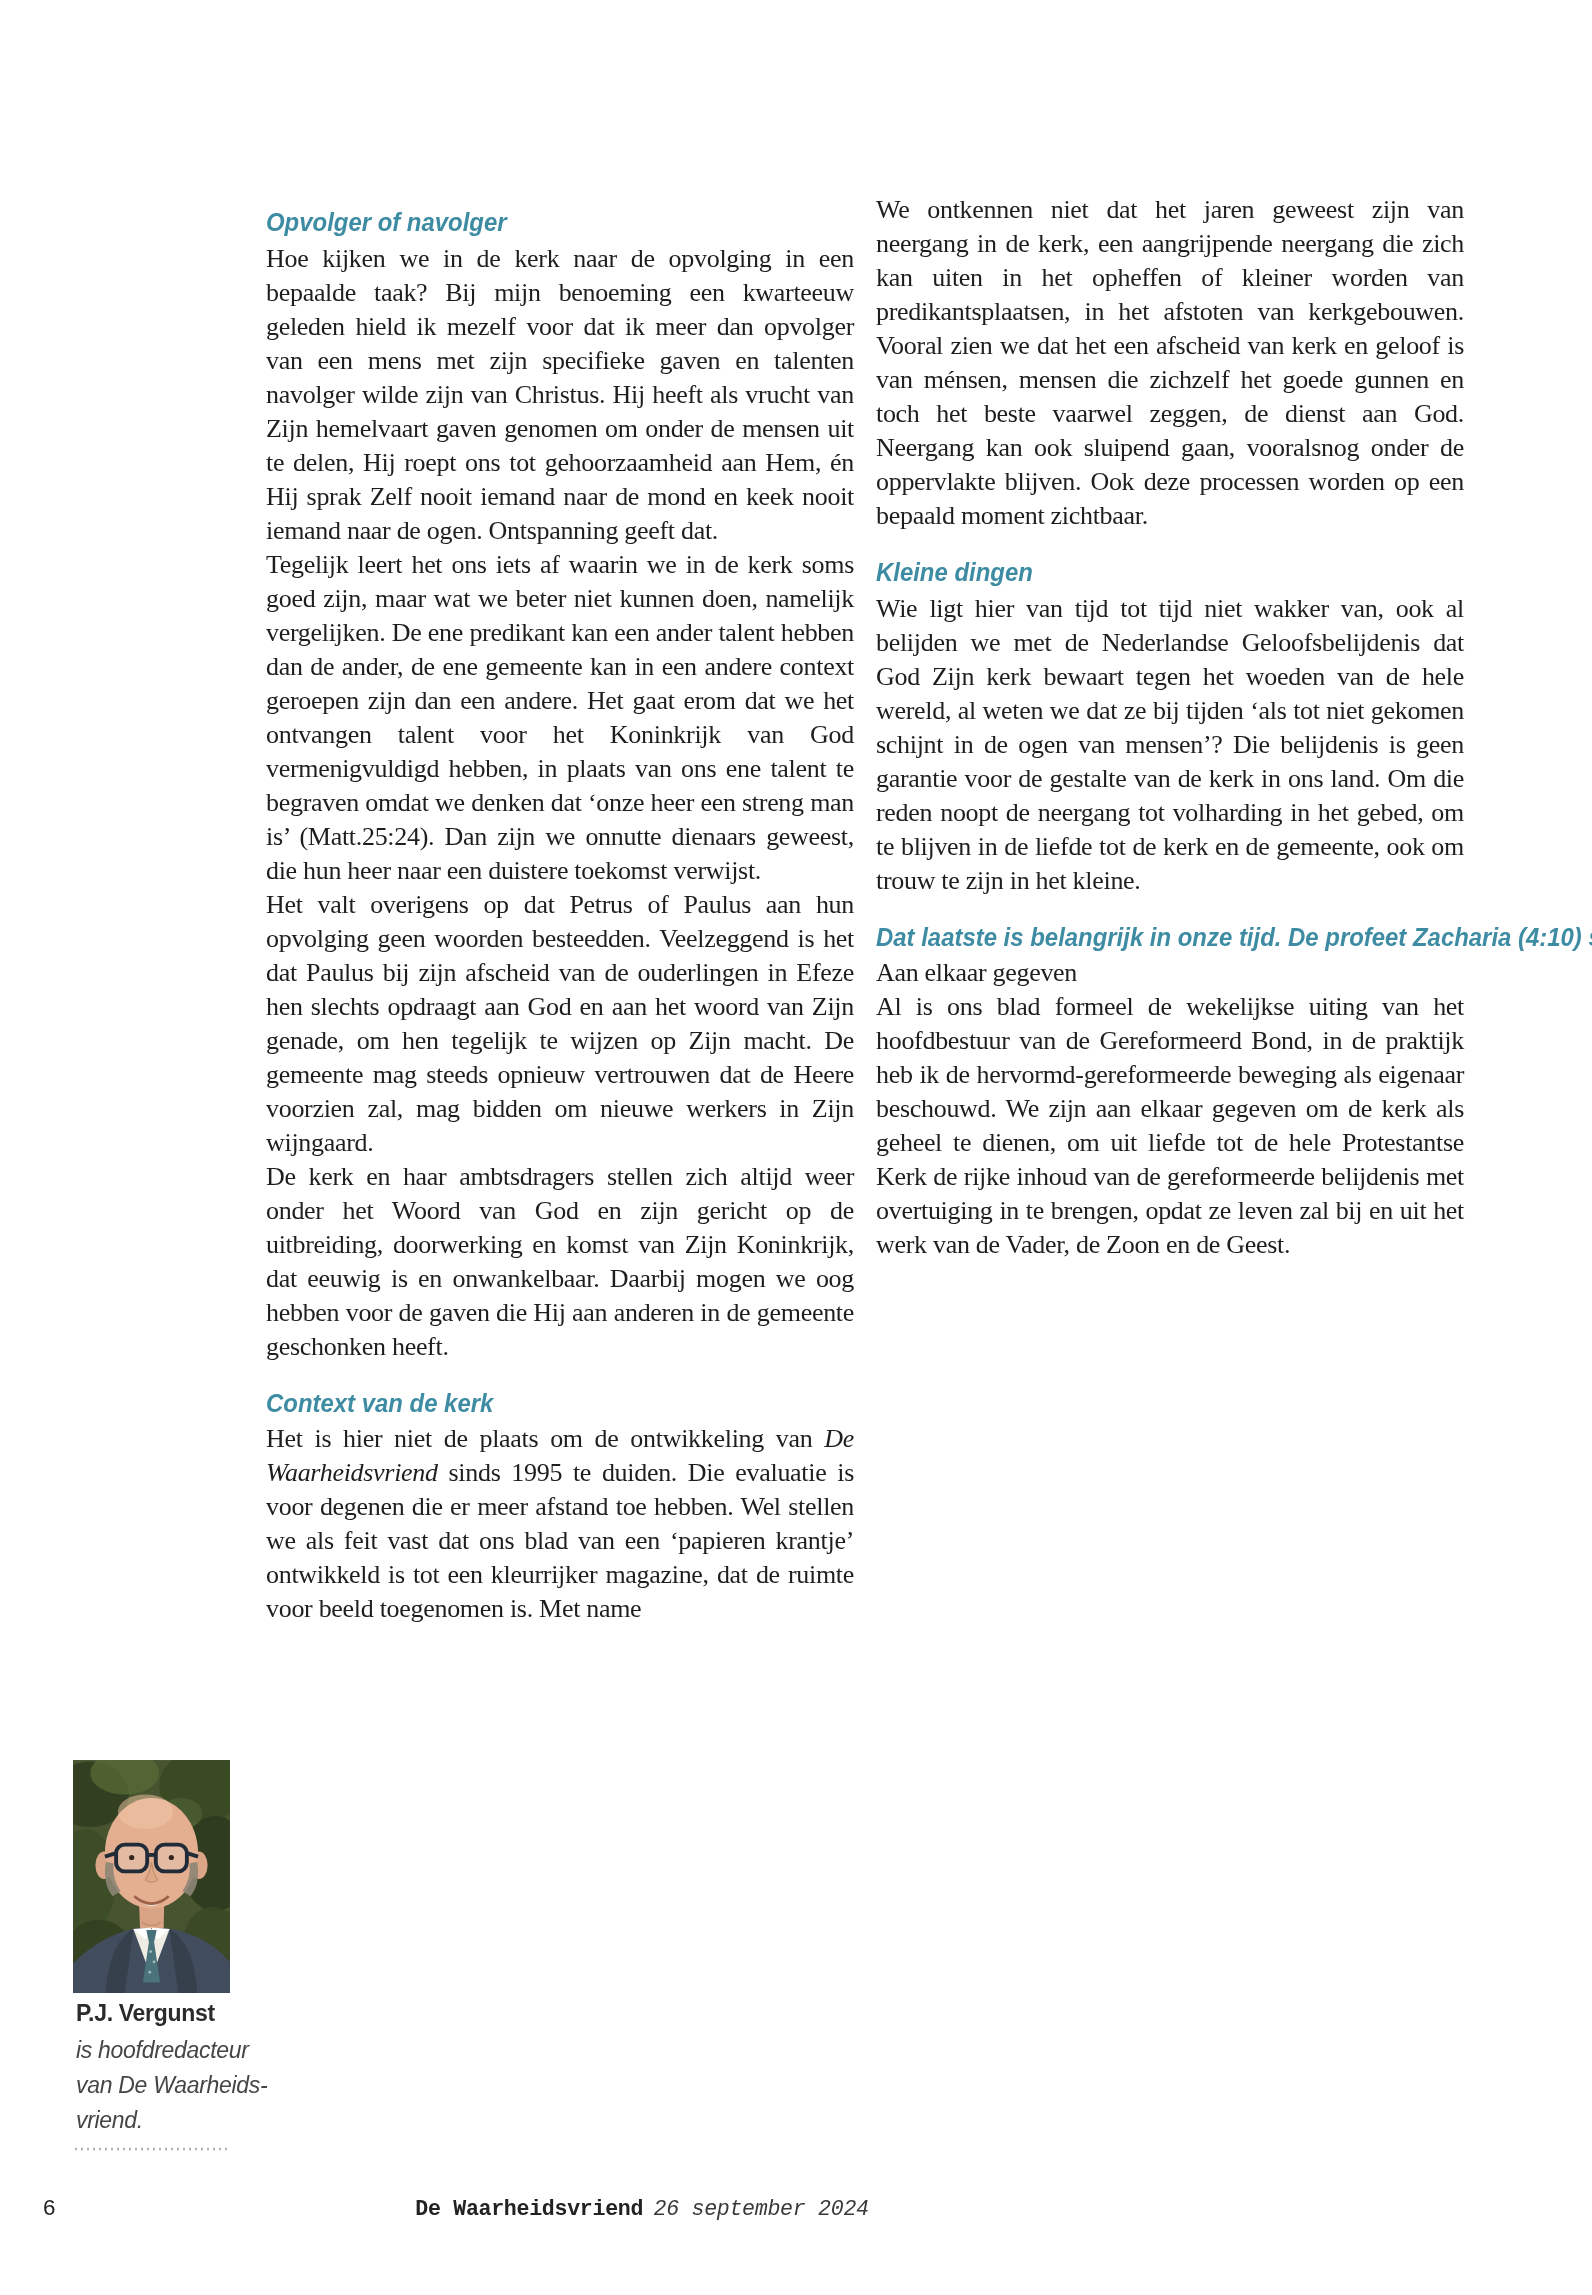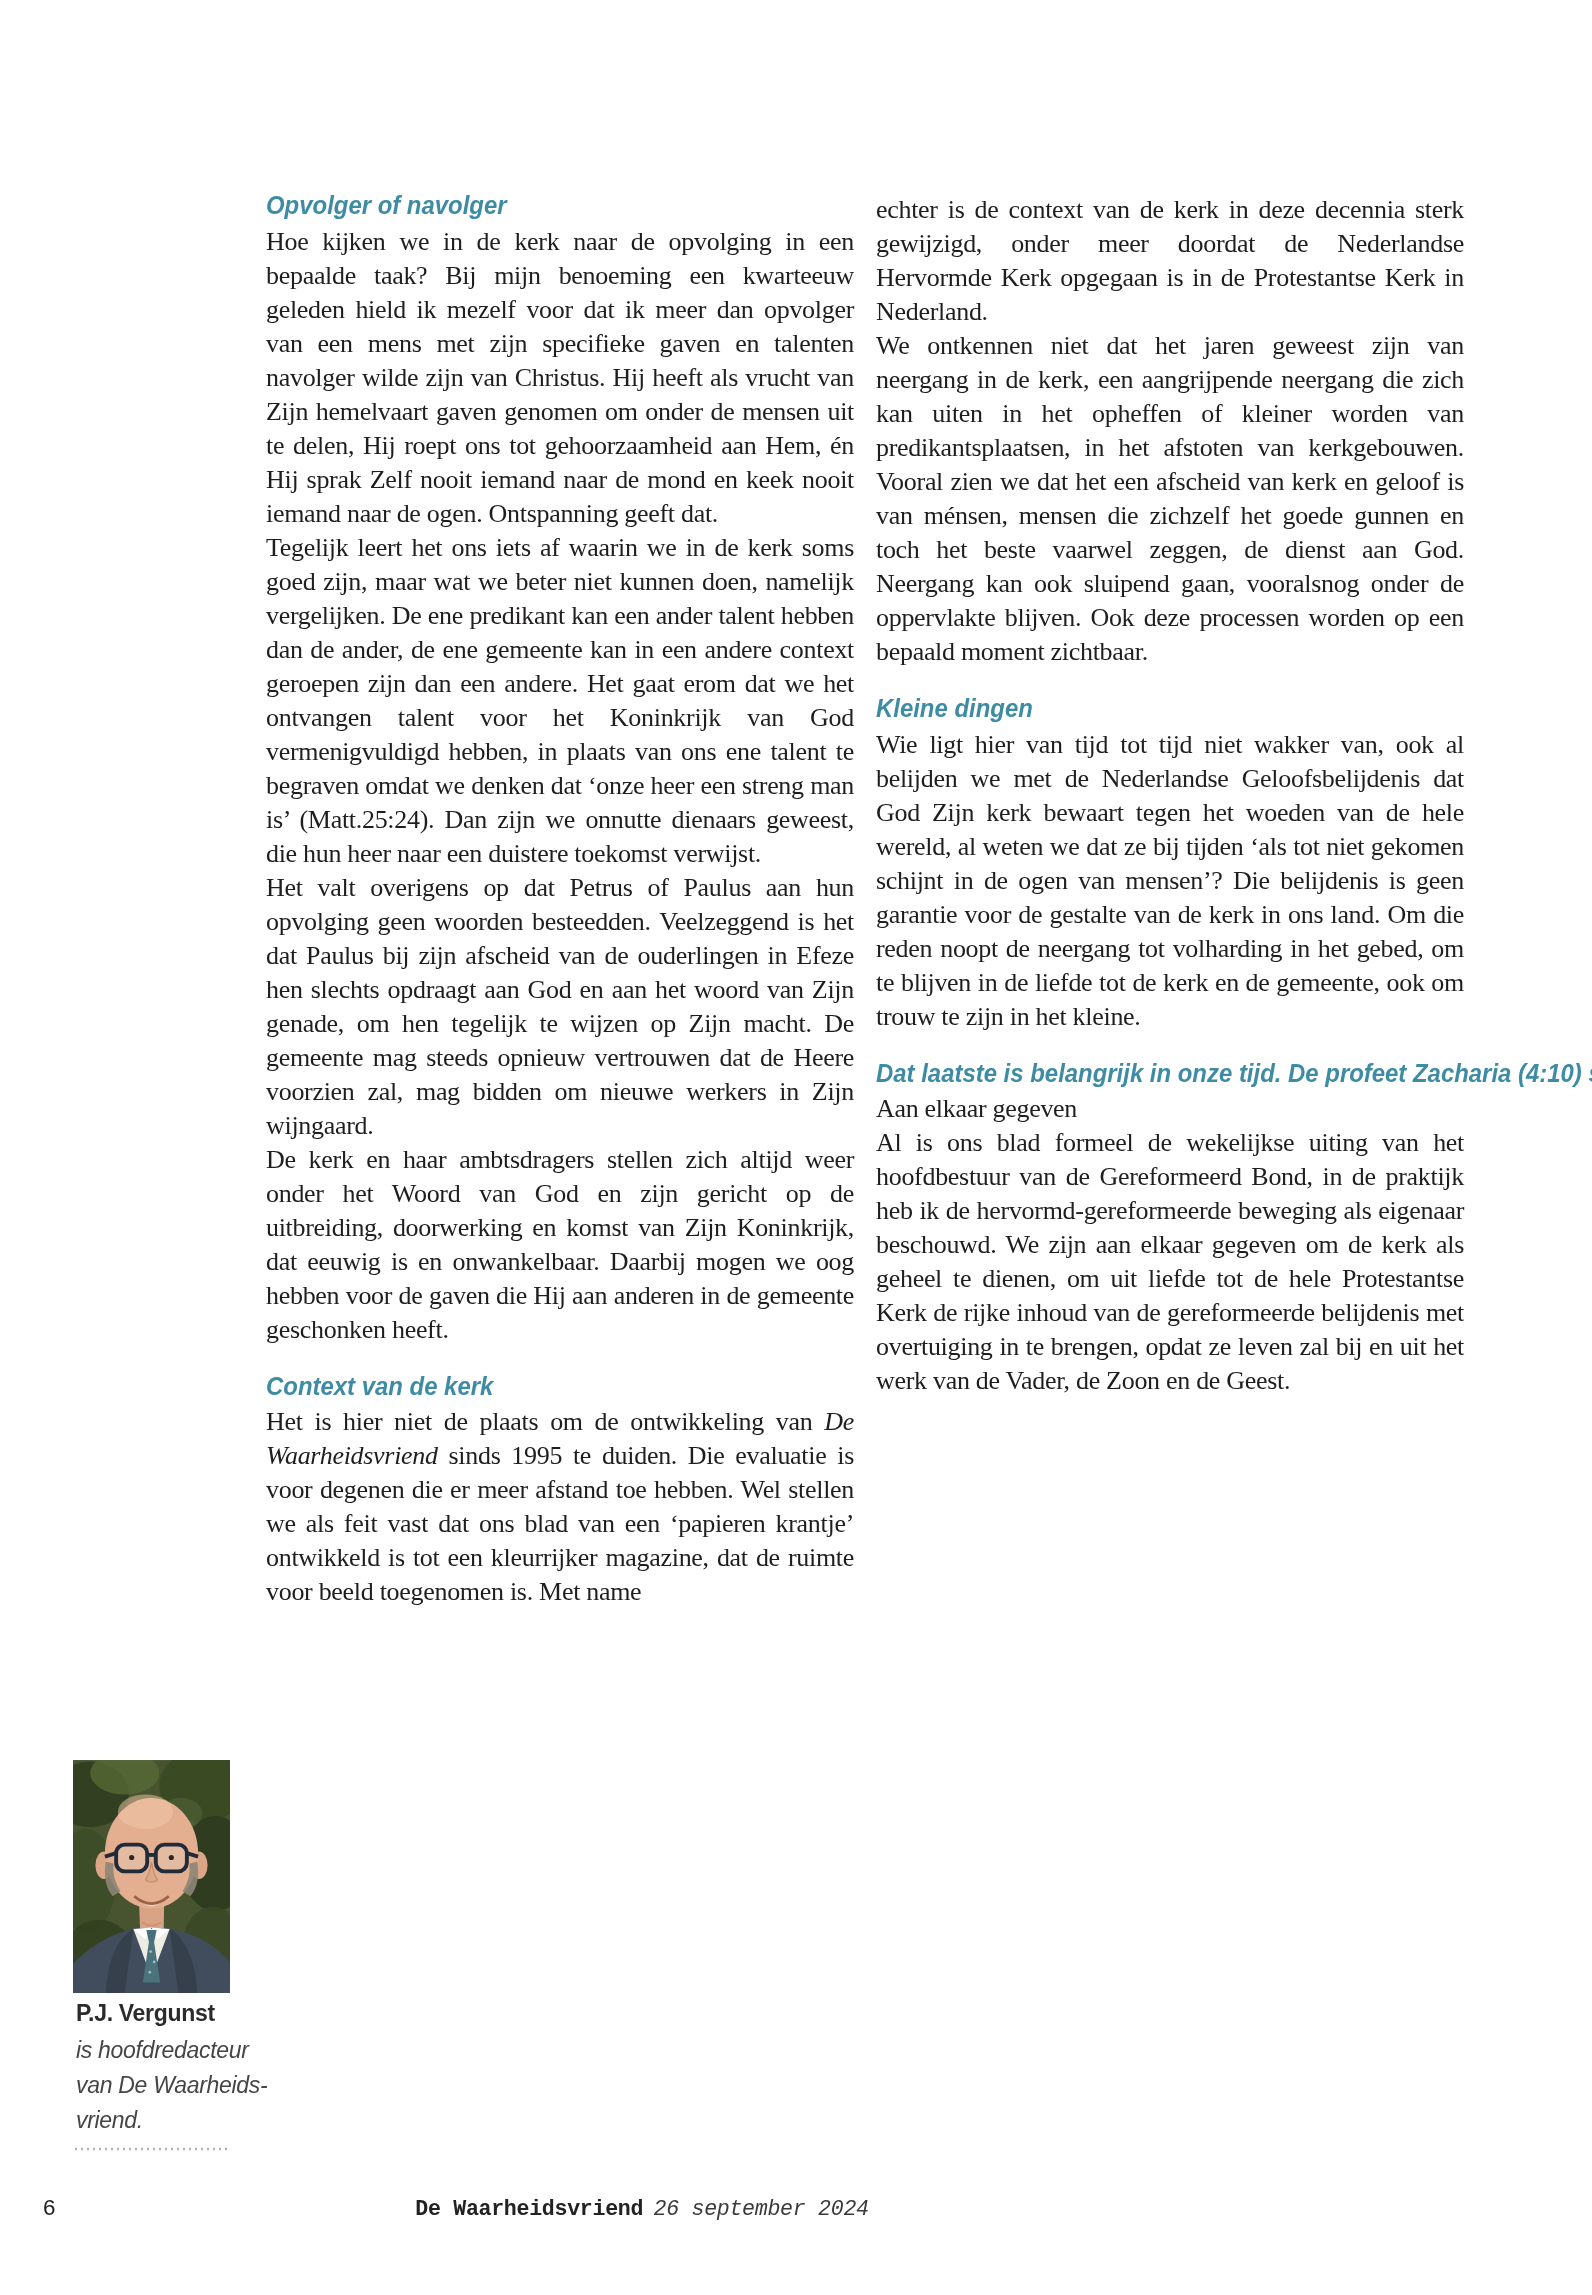--- a/index.html
+++ b/index.html
@@ -15,21 +15,21 @@
     margin:0;font-size:26px;line-height:34px;text-align:justify;
     letter-spacing:-0.3px;hyphens:auto;-webkit-hyphens:auto;
   }
   .column p em{font-style:italic;}
   h2.section{
     font-family:"Liberation Sans","DejaVu Sans",sans-serif;
     font-style:italic;font-weight:bold;color:#3e8ca3;
     font-size:26px;line-height:31px;margin:24px 0 3.5px 0;
   }
   h2.section .squeeze{display:inline-block;transform:scaleX(0.92);transform-origin:left center;white-space:nowrap;}
-  h2.section.first{margin-top:0;}
+  h2.section.first{margin-top:17px;}
   .pullquote{margin:22.4px 0 41px 0;text-align:center;}
   .pq-dots{
     width:121px;height:5.2px;margin:0 auto;
     background-image:radial-gradient(circle,#8f8f8f 1.9px,transparent 2.3px);
     background-size:9.5px 5.2px;background-repeat:repeat-x;background-position:center;
   }
   .pq-text{
     margin:22.4px 0 7px 0;
     font-family:"Liberation Sans","DejaVu Sans",sans-serif;
     font-style:italic;font-weight:400;color:#4a90a7;
@@ -77,21 +77,20 @@
   <p>Tegelijk leert het ons iets af waarin we in de kerk soms goed zijn, maar wat we beter niet kunnen doen, namelijk vergelijken. De ene predikant kan een ander talent hebben dan de ander, de ene gemeente kan in een andere context geroepen zijn dan een andere. Het gaat erom dat we het ontvangen talent voor het Koninkrijk van God vermenigvuldigd hebben, in plaats van ons ene talent te begraven omdat we denken dat ‘onze heer een streng man is’ (Matt.25:24). Dan zijn we onnutte dienaars geweest, die hun heer naar een duistere toekomst verwijst.</p>
 
 
   <p>Het valt overigens op dat Petrus of Paulus aan hun opvolging geen woorden besteedden. Veelzeggend is het dat Paulus bij zijn afscheid van de ouderlingen in Efeze hen slechts opdraagt aan God en aan het woord van Zijn genade, om hen tegelijk te wijzen op Zijn macht. De gemeente mag steeds opnieuw vertrouwen dat de Heere voorzien zal, mag bidden om nieuwe werkers in Zijn wijngaard.</p>
   <p>De kerk en haar ambtsdragers stellen zich altijd weer onder het Woord van God en zijn gericht op de uitbreiding, doorwerking en komst van Zijn Koninkrijk, dat eeuwig is en onwankelbaar. Daarbij mogen we oog hebben voor de gaven die Hij aan anderen in de gemeente geschonken heeft.</p>
   <h2 class="section"><span class="squeeze">Context van de kerk</span></h2>
   <p>Het is hier niet de plaats om de ontwikkeling van <em>De Waarheidsvriend</em> sinds 1995 te duiden. Die evaluatie is voor degenen die er meer afstand toe hebben. Wel stellen we als feit vast dat ons blad van een ‘papieren krantje’ ontwikkeld is tot een kleurrijker magazine, dat de ruimte voor beeld toegenomen is. Met name</p>
 </div>
 
 <div class="column col-right">
-  <p>echter is de context van de kerk in deze decennia sterk gewijzigd, onder meer doordat de Nederlandse Hervormde Kerk opgegaan is in de Protestantse Kerk in Nederland.</p>
   <p>We ontkennen niet dat het jaren geweest zijn van neergang in de kerk, een aangrijpende neergang die zich kan uiten in het opheffen of kleiner worden van predikantsplaatsen, in het afstoten van kerkgebouwen. Vooral zien we dat het een afscheid van kerk en geloof is van ménsen, mensen die zichzelf het goede gunnen en toch het beste vaarwel zeggen, de dienst aan God. Neergang kan ook sluipend gaan, vooralsnog onder de oppervlakte blijven. Ook deze processen worden op een bepaald moment zichtbaar.</p>
   <h2 class="section"><span class="squeeze">Kleine dingen</span></h2>
   <p>Wie ligt hier van tijd tot tijd niet wakker van, ook al belijden we met de Nederlandse Geloofsbelijdenis dat God Zijn kerk bewaart tegen het woeden van de hele wereld, al weten we dat ze bij tijden ‘als tot niet gekomen schijnt in de ogen van mensen’? Die belijdenis is geen garantie voor de gestalte van de kerk in ons land. Om die reden noopt de neergang tot volharding in het gebed, om te blijven in de liefde tot de kerk en de gemeente, ook om trouw te zijn in het kleine.</p>
   <h2 class="section"><span class="squeeze">Dat laatste is belangrijk in onze tijd. De profeet Zacharia (4:10) stelt ook aan ons de vraag: ‘Want wie veracht de dag van de kleine dingen?’ De Heere is bij machte om het kleine net zo goed tot zegen te laten zijn, zoals de kleinere tempel dat was in vergelijking met Salomo’s bouwwerk. Om die reden kun je ondanks een groot tekort aan werkers in de kerk blij zijn met elke toegewijde proponent die beroepbaar is en die verlangt de gemeente met het Woord te dienen. Om die reden is het veel meer dan het reguliere als *De Waarheidsvriend* elke donderdag of vrijdag op de mat valt. Eén goed woord over Hem kan hier of daar voor mensen tot zegen zijn, voor nu of later.</span></h2>
   <p>Aan elkaar gegeven</p>
   <p>Al is ons blad formeel de wekelijkse uiting van het hoofdbestuur van de Gereformeerd Bond, in de praktijk heb ik de hervormd-gereformeerde beweging als eigenaar beschouwd. We zijn aan elkaar gegeven om de kerk als geheel te dienen, om uit liefde tot de hele Protestantse Kerk de rijke inhoud van de gereformeerde belijdenis met overtuiging in te brengen, opdat ze leven zal bij en uit het werk van de Vader, de Zoon en de Geest.</p>
 </div>
 
 <div class="photo">
   <svg viewBox="0 0 182 270" xmlns="http://www.w3.org/2000/svg">

